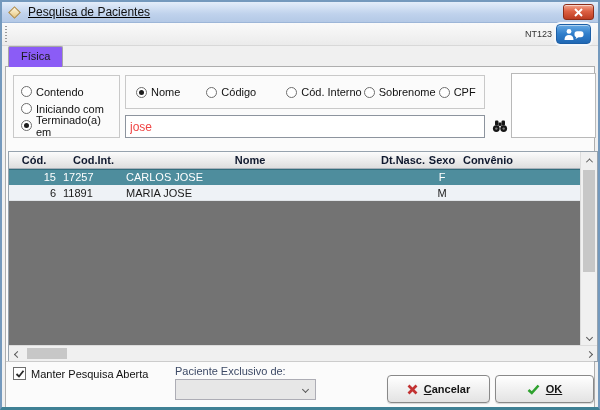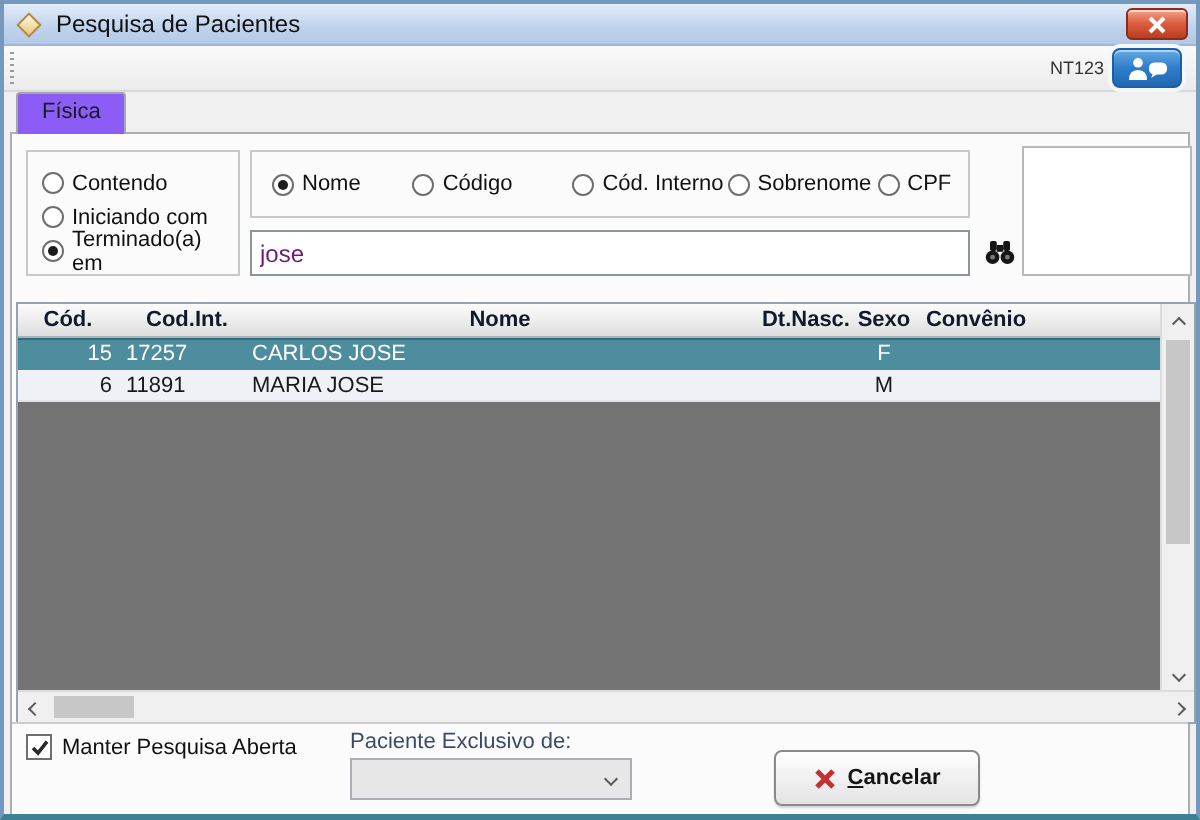--- a/index.html
+++ b/index.html
@@ -5,21 +5,21 @@
   * { margin:0; padding:0; box-sizing:border-box; }
   html,body { width:600px; height:410px; font-family:"Liberation Sans",sans-serif; }
   .window{
     position:relative; width:600px; height:410px; background:#f0f0f0;
     border:2px solid #7499bd; border-bottom:3px solid #3f8094; overflow:hidden;
   }
   
   .titlebar{
     position:absolute; left:0; top:0; right:0; height:21px;
     background:linear-gradient(#e3edfa,#bfd2ec 60%,#b4c9e6);
-    border-bottom:1px solid #9db6d8; display:flex; align-items:center; padding-left:5px;
+    border-bottom:1px solid #9db6d8; display:flex; align-items:center; padding-left:5px;text-decoration:underline;
   }
   .diamond{ width:9px;height:9px; transform:rotate(45deg);
     background:linear-gradient(135deg,#fdf6e0,#e9c87e); border:1px solid #b5893a; margin:0 9px 0 3px;}
   .title-text{ font-size:12px; color:#111; }
   .close-btn{
     position:absolute; right:4px; top:2px; width:31px; height:16px; border-radius:3px;
     border:1px solid #8c2d1a; background:linear-gradient(#f2a58d,#dd6043 45%,#bb3c21);
     box-shadow:inset 0 1px 0 rgba(255,255,255,.55); display:flex; align-items:center; justify-content:center;
     cursor:default;
   }
@@ -48,21 +48,21 @@
   .groupbox{ position:absolute; border:1px solid #c9c9c9; background:transparent; }
   .gb-mode{ left:7px; top:8px; width:107px; height:63px; padding:7px 0 0 7px; }
   .gb-field{ left:119px; top:8px; width:360px; height:34px; display:flex; align-items:center; }
   .radio-row{ display:flex; align-items:center; gap:4px; height:17px; font-size:11px; color:#111; }
   .radio-dot{ width:11px; height:11px; min-width:11px; border-radius:50%;
     border:1px solid #6e6e6e; background:#fff; position:relative; }
   .radio-dot.checked::after{ content:""; position:absolute; inset:2px; border-radius:50%; background:#1c1c1c; }
   .search-input{
     position:absolute; left:119px; top:48px; width:360px; height:23px;
     border:1px solid #8d949e; background:#fff; font-family:"Liberation Sans",sans-serif;
-    font-size:12px; color:#701a75; padding:0 4px; outline:none;
+    font-size:12px; color:#ef4444; padding:0 4px; outline:none;
   }
   .binoculars{ position:absolute; left:486px; top:52px; }
   .photo-box{ position:absolute; left:505px; top:6px; width:85px; height:65px;
     border:1px solid #b9b9b9; background:#fff; }
   
   .table{ position:absolute; left:2px; top:84px; width:590px; height:211px;
     border:1px solid #97a3ae; background:#737373; overflow:hidden; }
   .thead{ display:flex; height:17px; align-items:center;
     background:linear-gradient(#fcfcfc,#dedede); border-bottom:1px solid #a7b1ba;
     font-size:11px; font-weight:bold; color:#10192e; width:571px; }
@@ -263,16 +263,22 @@
         <span class="chev down"></span>
       </div>
 
       <div class="btn btn-cancel">
         <svg width="11" height="11" viewBox="0 0 11 11">
           <line x1="1.5" y1="1.5" x2="9.5" y2="9.5" stroke="#c23232" stroke-width="2.6"></line>
           <line x1="9.5" y1="1.5" x2="1.5" y2="9.5" stroke="#c23232" stroke-width="2.6"></line>
         </svg>
         <span><span class="u">C</span><span>ancelar</span></span>
       </div>
+      <div class="btn btn-ok">
+        <svg width="13" height="11" viewBox="0 0 13 11">
+          <polyline points="1.5,6 4.8,9 11.5,1.5" fill="none" stroke="#2ea12e" stroke-width="2.6"></polyline>
+        </svg>
+        <span class="u">OK</span>
+      </div>
     </div>
 
   </div>
 </div>
 
 </body></html>

